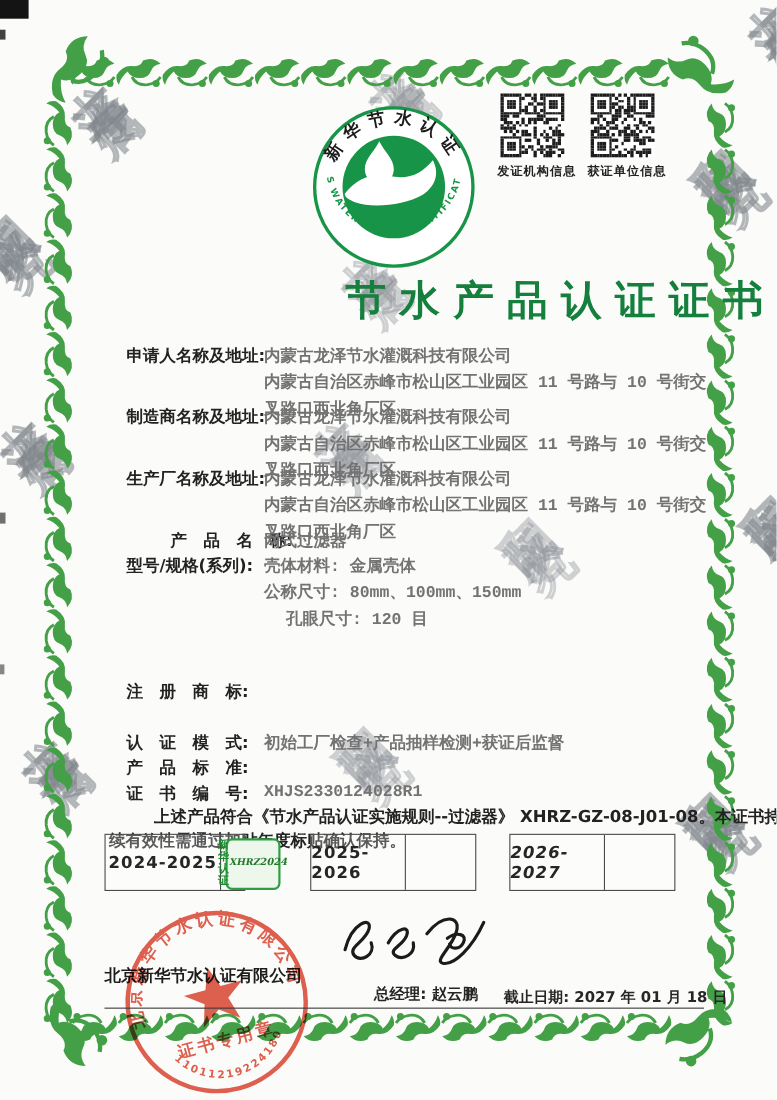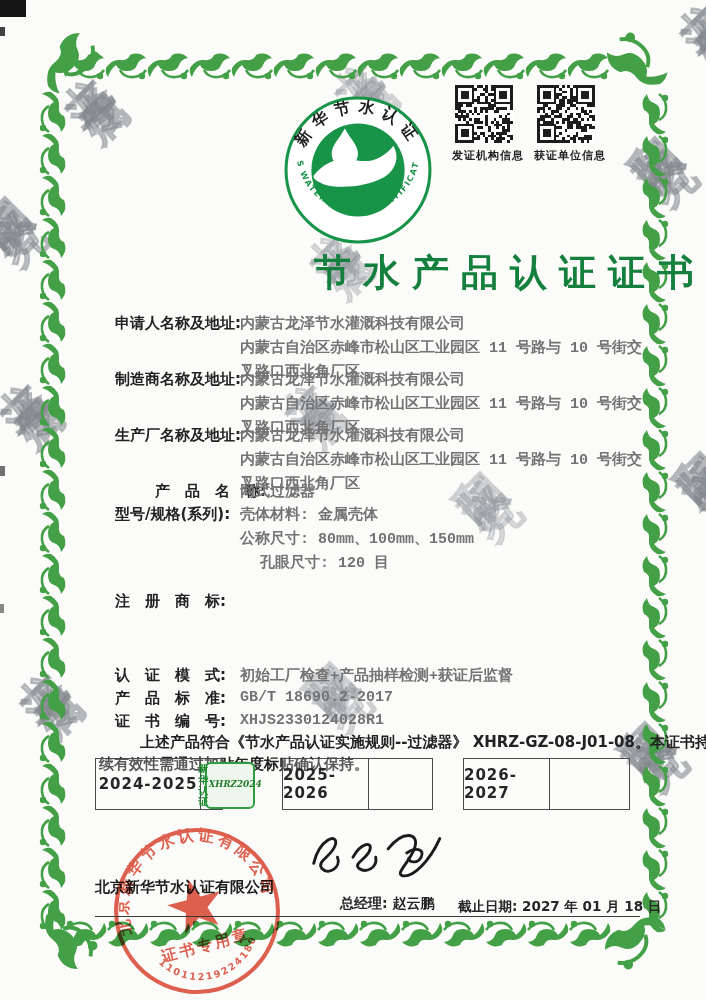--- a/index.html
+++ b/index.html
@@ -1073,46 +1073,45 @@
   <div class="val" style="top:474px;">叉路口西北角厂区</div>
 
   <div class="lbl" style="top:482px;margin-left:40px;">产　品　名　称:</div>
   <div class="val" style="top:482px;">网式过滤器</div>
 
   <div class="lbl" style="top:505px;">型号/规格(系列):</div>
   <div class="val" style="top:505px;">壳体材料: 金属壳体</div>
   <div class="val" style="top:529px;">公称尺寸: 80mm、100mm、150mm</div>
   <div class="val" style="top:553px;margin-left:20px;">孔眼尺寸: 120 目</div>
 
-  <div class="lbl" style="top:592px;">注　册　商　标:</div>
+  <div class="lbl" style="top:620px;">注　册　商　标:</div>
 
   <div class="lbl" style="top:666px;">认　证　模　式:</div>
   <div class="val" style="top:666px;">初始工厂检查+产品抽样检测+获证后监督</div>
 
   <div class="lbl" style="top:689px;">产　品　标　准:</div>
-  <div class="val" style="top:689px;">GB/T 18690.2-2017</div>
 
   <div class="lbl" style="top:712px;">证　书　编　号:</div>
   <div class="val" style="top:712px;">XHJS2330124028R1</div>
 
   <div class="para" style="left:140px;top:733px;">上述产品符合《节水产品认证实施规则--过滤器》 XHRZ-GZ-08-J01-08。本证书持</div>
   <div class="para" style="left:99px;top:755px;">续有效性需通过加贴年度标贴确认保持。</div>
 
   <div class="ybox" style="left:95px;width:128px;">
     <div class="cellL" style="width:104px;">2024-2025</div>
     <div class="sticker" style="left:109px;top:2.5px;width:46px;height:43px;">
       <span class="s1">新华认证</span>
       <span class="s2">XHRZ</span>
       <span class="s3">2024</span>
     </div>
   </div>
   <div class="ybox" style="left:282px;width:151px;">
     <div class="cellL" style="width:85px;">2025-2026</div>
   </div>
-  <div class="ybox" style="left:463px;width:167px;">
+  <div class="ybox" style="left:463px;width:151px;font-style:italic;">
     <div class="cellL" style="width:85px;">2026-2027</div>
   </div>
 
   <div class="company">北京新华节水认证有限公司</div>
 
   <svg style="position:absolute;left:110px;top:824px;mix-blend-mode:multiply;" width="174" height="174" viewBox="0 0 172 172">
     <defs>
       <path id="stTop" d="M24,112 A68,68 0 1 1 148,112"></path>
       <path id="stBot" d="M36,126 A58,58 0 0 0 136,126"></path>
     </defs>

